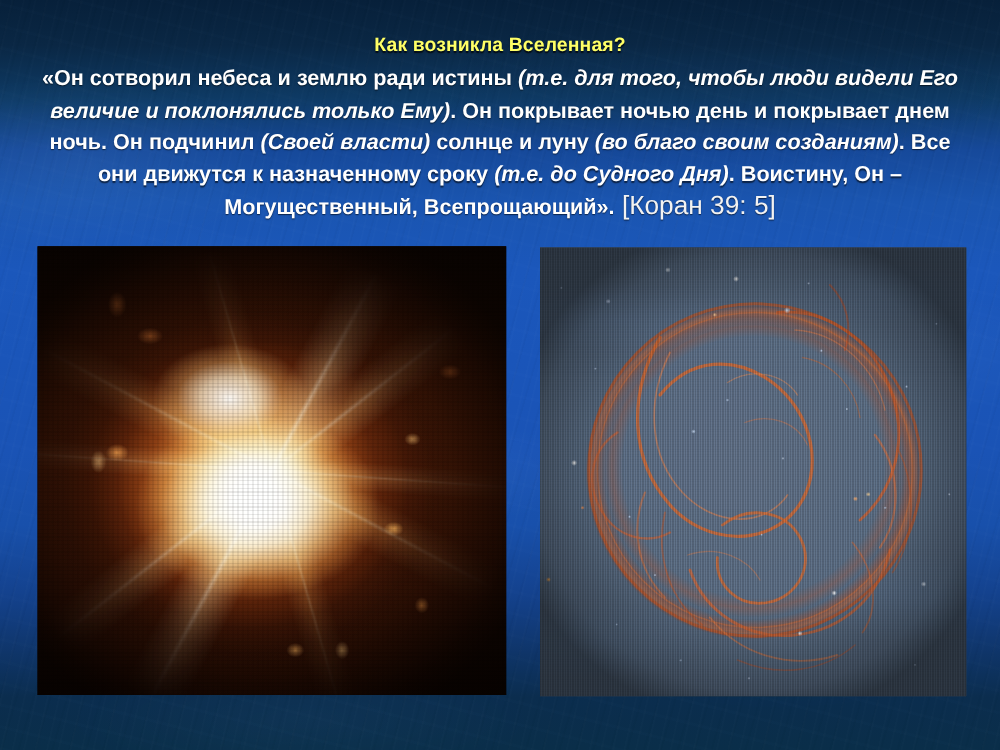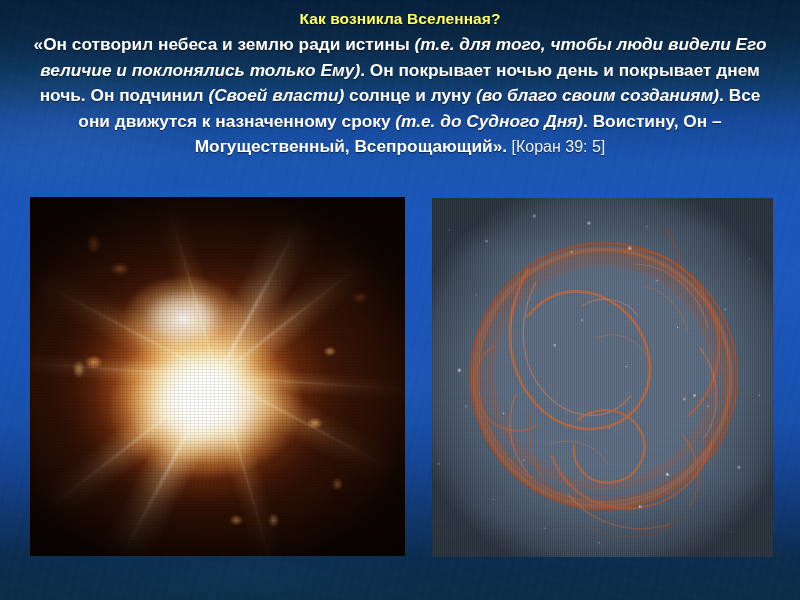--- a/index.html
+++ b/index.html
@@ -85,21 +85,21 @@
         rgba(190,225,255,.05) 0px,
         rgba(190,225,255,.05) 2px,
         rgba(0,0,0,0) 3px,
         rgba(0,0,0,0) 17px);
   }
 
   
   #text-block {
     position: absolute;
     left: 0;
-    top: 9px;
+    top: 27px;
     width: 800px;
     text-align: center;
     z-index: 5;
   }
   #slide-title {
     font-size: 15.5px;
     font-weight: bold;
     color: #ffff66;
     line-height: 20px;
     letter-spacing: .1px;
@@ -113,21 +113,21 @@
     color: #ffffff;
     line-height: 25.6px;
     text-shadow: 0 1px 1px rgba(0,0,0,.6);
   }
   #quote-body .it {
     font-style: italic;
   }
   #quote-body .ref {
     font-weight: normal;
     font-style: normal;
-    font-size: 16px;
+    font-size: 21px;
     color: #f2f2f2;
   }
 
   
   .photo {
     position: absolute;
     overflow: hidden;
     z-index: 4;
     background: #000;
   }

